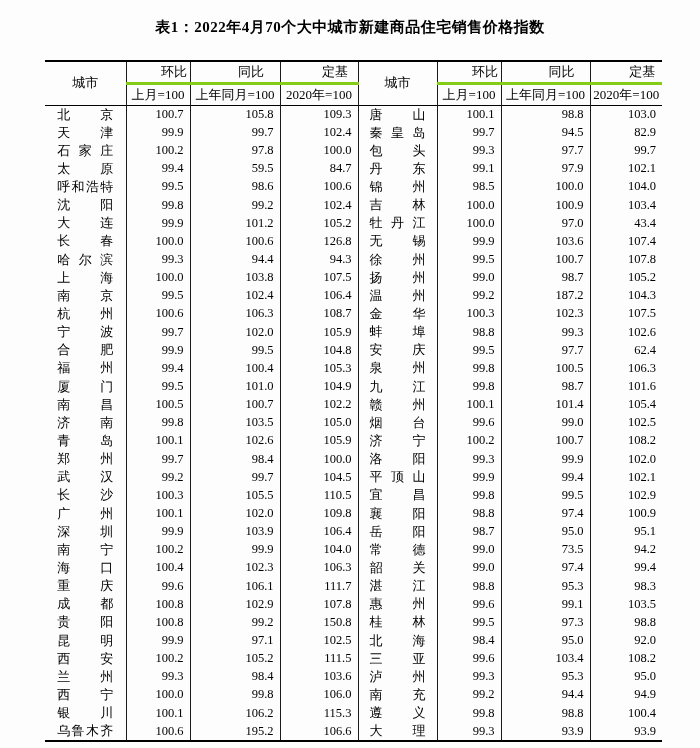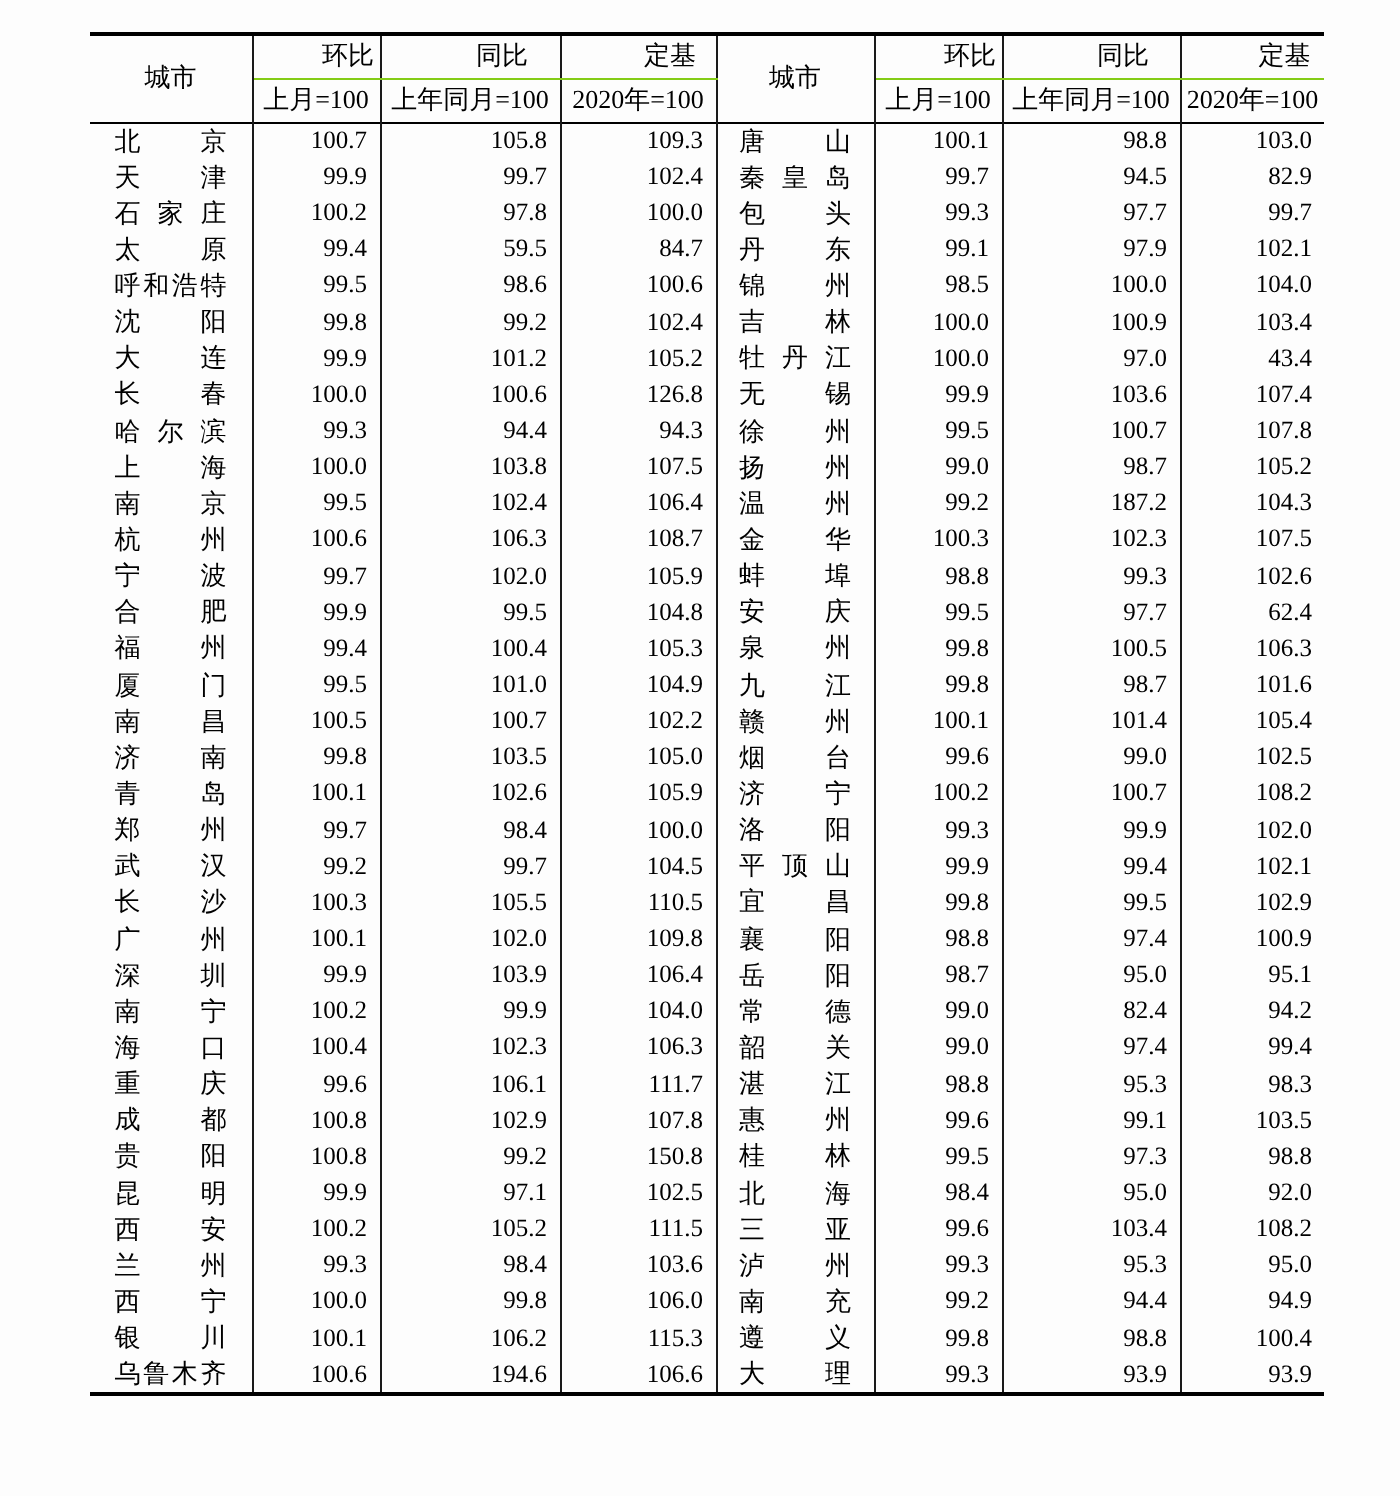--- a/index.html
+++ b/index.html
@@ -31,21 +31,21 @@
   
   .index-table th, .index-table td { border-right: 1px solid #1a1a1a; }
   .index-table th:last-child, .index-table td:last-child { border-right: none; }
   thead th {
     font-weight: normal;
     font-size: 13px;
     text-align: center;
     height: 22px;
     vertical-align: middle;
   }
-  thead tr.h-top th.sub-col { border-bottom: 1px solid #84cc16; padding-left: 32px; }
+  thead tr.h-top th.sub-col { border-bottom: 3px solid #84cc16; padding-left: 32px; }
   tbody { border-top: 1.6px solid #000; }
   tbody td {
     height: 18.15px;
     font-size: 12.5px;
     vertical-align: middle;
     white-space: nowrap;
     overflow: hidden;
   }
   td.city { text-align: center; font-size: 13px; }
   .city-name {
@@ -54,20 +54,21 @@
     text-align: justify;
     text-align-last: justify;
     text-justify: inter-character;
   }
   td.num { text-align: right; padding-right: 6px; }
 </style>
 </head>
 <body>
 
 <div class="page">
+  <div class="title">表1：2022年4月70个大中城市新建商品住宅销售价格指数</div>
 
   <table class="index-table">
     <colgroup>
       <col style="width:81px">
         <col style="width:64px">
         <col style="width:90px">
         <col style="width:78px">
       <col style="width:79px">
         <col style="width:64px">
         <col style="width:89px">
@@ -334,21 +335,21 @@
           <td class="num">95.0</td>
           <td class="num">95.1</td>
         </tr>
         <tr>
           <td class="city"><span class="city-name">南宁</span></td>
           <td class="num">100.2</td>
           <td class="num">99.9</td>
           <td class="num">104.0</td>
           <td class="city"><span class="city-name">常德</span></td>
           <td class="num">99.0</td>
-          <td class="num">82.4</td>
+          <td class="num">73.5</td>
           <td class="num">94.2</td>
         </tr>
         <tr>
           <td class="city"><span class="city-name">海口</span></td>
           <td class="num">100.4</td>
           <td class="num">102.3</td>
           <td class="num">106.3</td>
           <td class="city"><span class="city-name">韶关</span></td>
           <td class="num">99.0</td>
           <td class="num">97.4</td>
@@ -430,21 +431,21 @@
           <td class="num">106.2</td>
           <td class="num">115.3</td>
           <td class="city"><span class="city-name">遵义</span></td>
           <td class="num">99.8</td>
           <td class="num">98.8</td>
           <td class="num">100.4</td>
         </tr>
         <tr>
           <td class="city"><span class="city-name">乌鲁木齐</span></td>
           <td class="num">100.6</td>
-          <td class="num">194.6</td>
+          <td class="num">195.2</td>
           <td class="num">106.6</td>
           <td class="city"><span class="city-name">大理</span></td>
           <td class="num">99.3</td>
           <td class="num">93.9</td>
           <td class="num">93.9</td>
         </tr>
       </tbody>
   </table>
 </div>
 

